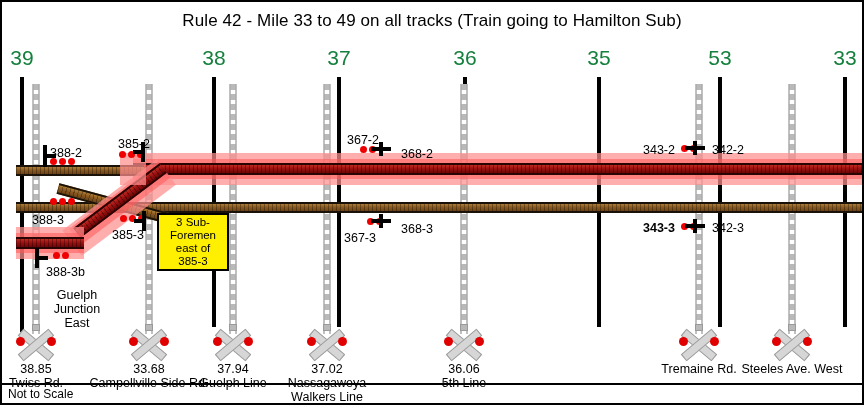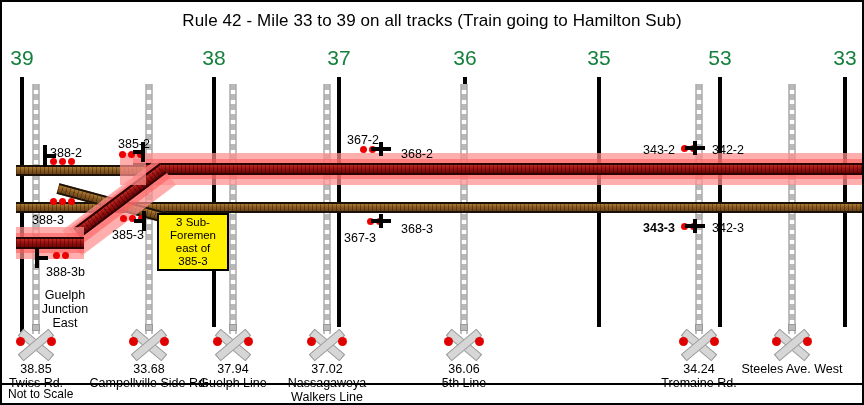--- a/index.html
+++ b/index.html
@@ -94,32 +94,32 @@
   
   #note{
     left:155px;top:211px;width:72px;height:58px;background:#ffef00;
     border:2px solid #000;box-sizing:border-box;
     display:flex;flex-direction:column;align-items:center;justify-content:center;
     font-size:11.5px;line-height:13px;color:#000;text-align:center;padding:1px;
   }
   
   #gje{
     left:18px;top:286px;width:90px;text-align:center;font-size:12.5px;
-    line-height:14px;color:#000;
+    line-height:14px;color:#000;padding-left:12px;
   }
   
   #footer-rule{left:0;right:0;top:381px;height:2px;background:#000;}
   #notscale{left:6px;top:385px;font-size:12px;color:#000;}
 </style>
 </head>
 <body>
 
 <div id="frame">
 
-  <div class="abs" id="title">Rule 42 - Mile 33 to 39 on all tracks (Train going to Hamilton Sub)</div>
+  <div class="abs" id="title">Rule 42 - Mile 33 to 49 on all tracks (Train going to Hamilton Sub)</div>
 
   <div id="mile-layer">
       <div class="abs mile-num" style="left: 20px;">39</div>
       <div class="abs mile-tick vbar" style="left: 20px; height: 255px;"></div>
       <div class="abs mile-num" style="left: 212px;">38</div>
       <div class="abs mile-tick vbar" style="left: 212px; height: 250px;"></div>
       <div class="abs mile-num" style="left: 337px;">37</div>
       <div class="abs mile-tick vbar" style="left: 337px; height: 250px;"></div>
       <div class="abs mile-num" style="left: 463px;">36</div>
       <div class="abs mile-tick vbar" style="left: 463px; height: 250px;"></div>
@@ -288,21 +288,21 @@
         <span class="lamp lampR"></span>
       </div>
       <div class="abs xing-label" style="left: 462px;"><span class="mi">36.06</span><span>5th Line</span></div>
       <div class="abs xbuck" style="left: 697px;">
         <span class="head"></span>
         <span class="bar b1"></span>
         <span class="bar b2"></span>
         <span class="lamp lampL"></span>
         <span class="lamp lampR"></span>
       </div>
-      <div class="abs xing-label" style="left: 697px;"><span class="mi">34.24</span><span>Tremaine Rd.</span></div>
+      <div class="abs xing-label" style="left: 697px;"><span>Tremaine Rd.</span></div>
       <div class="abs xbuck" style="left: 790px;">
         <span class="head"></span>
         <span class="bar b1"></span>
         <span class="bar b2"></span>
         <span class="lamp lampL"></span>
         <span class="lamp lampR"></span>
       </div>
       <div class="abs xing-label" style="left: 790px;"><span>Steeles Ave. West</span></div>
     </div>
 

